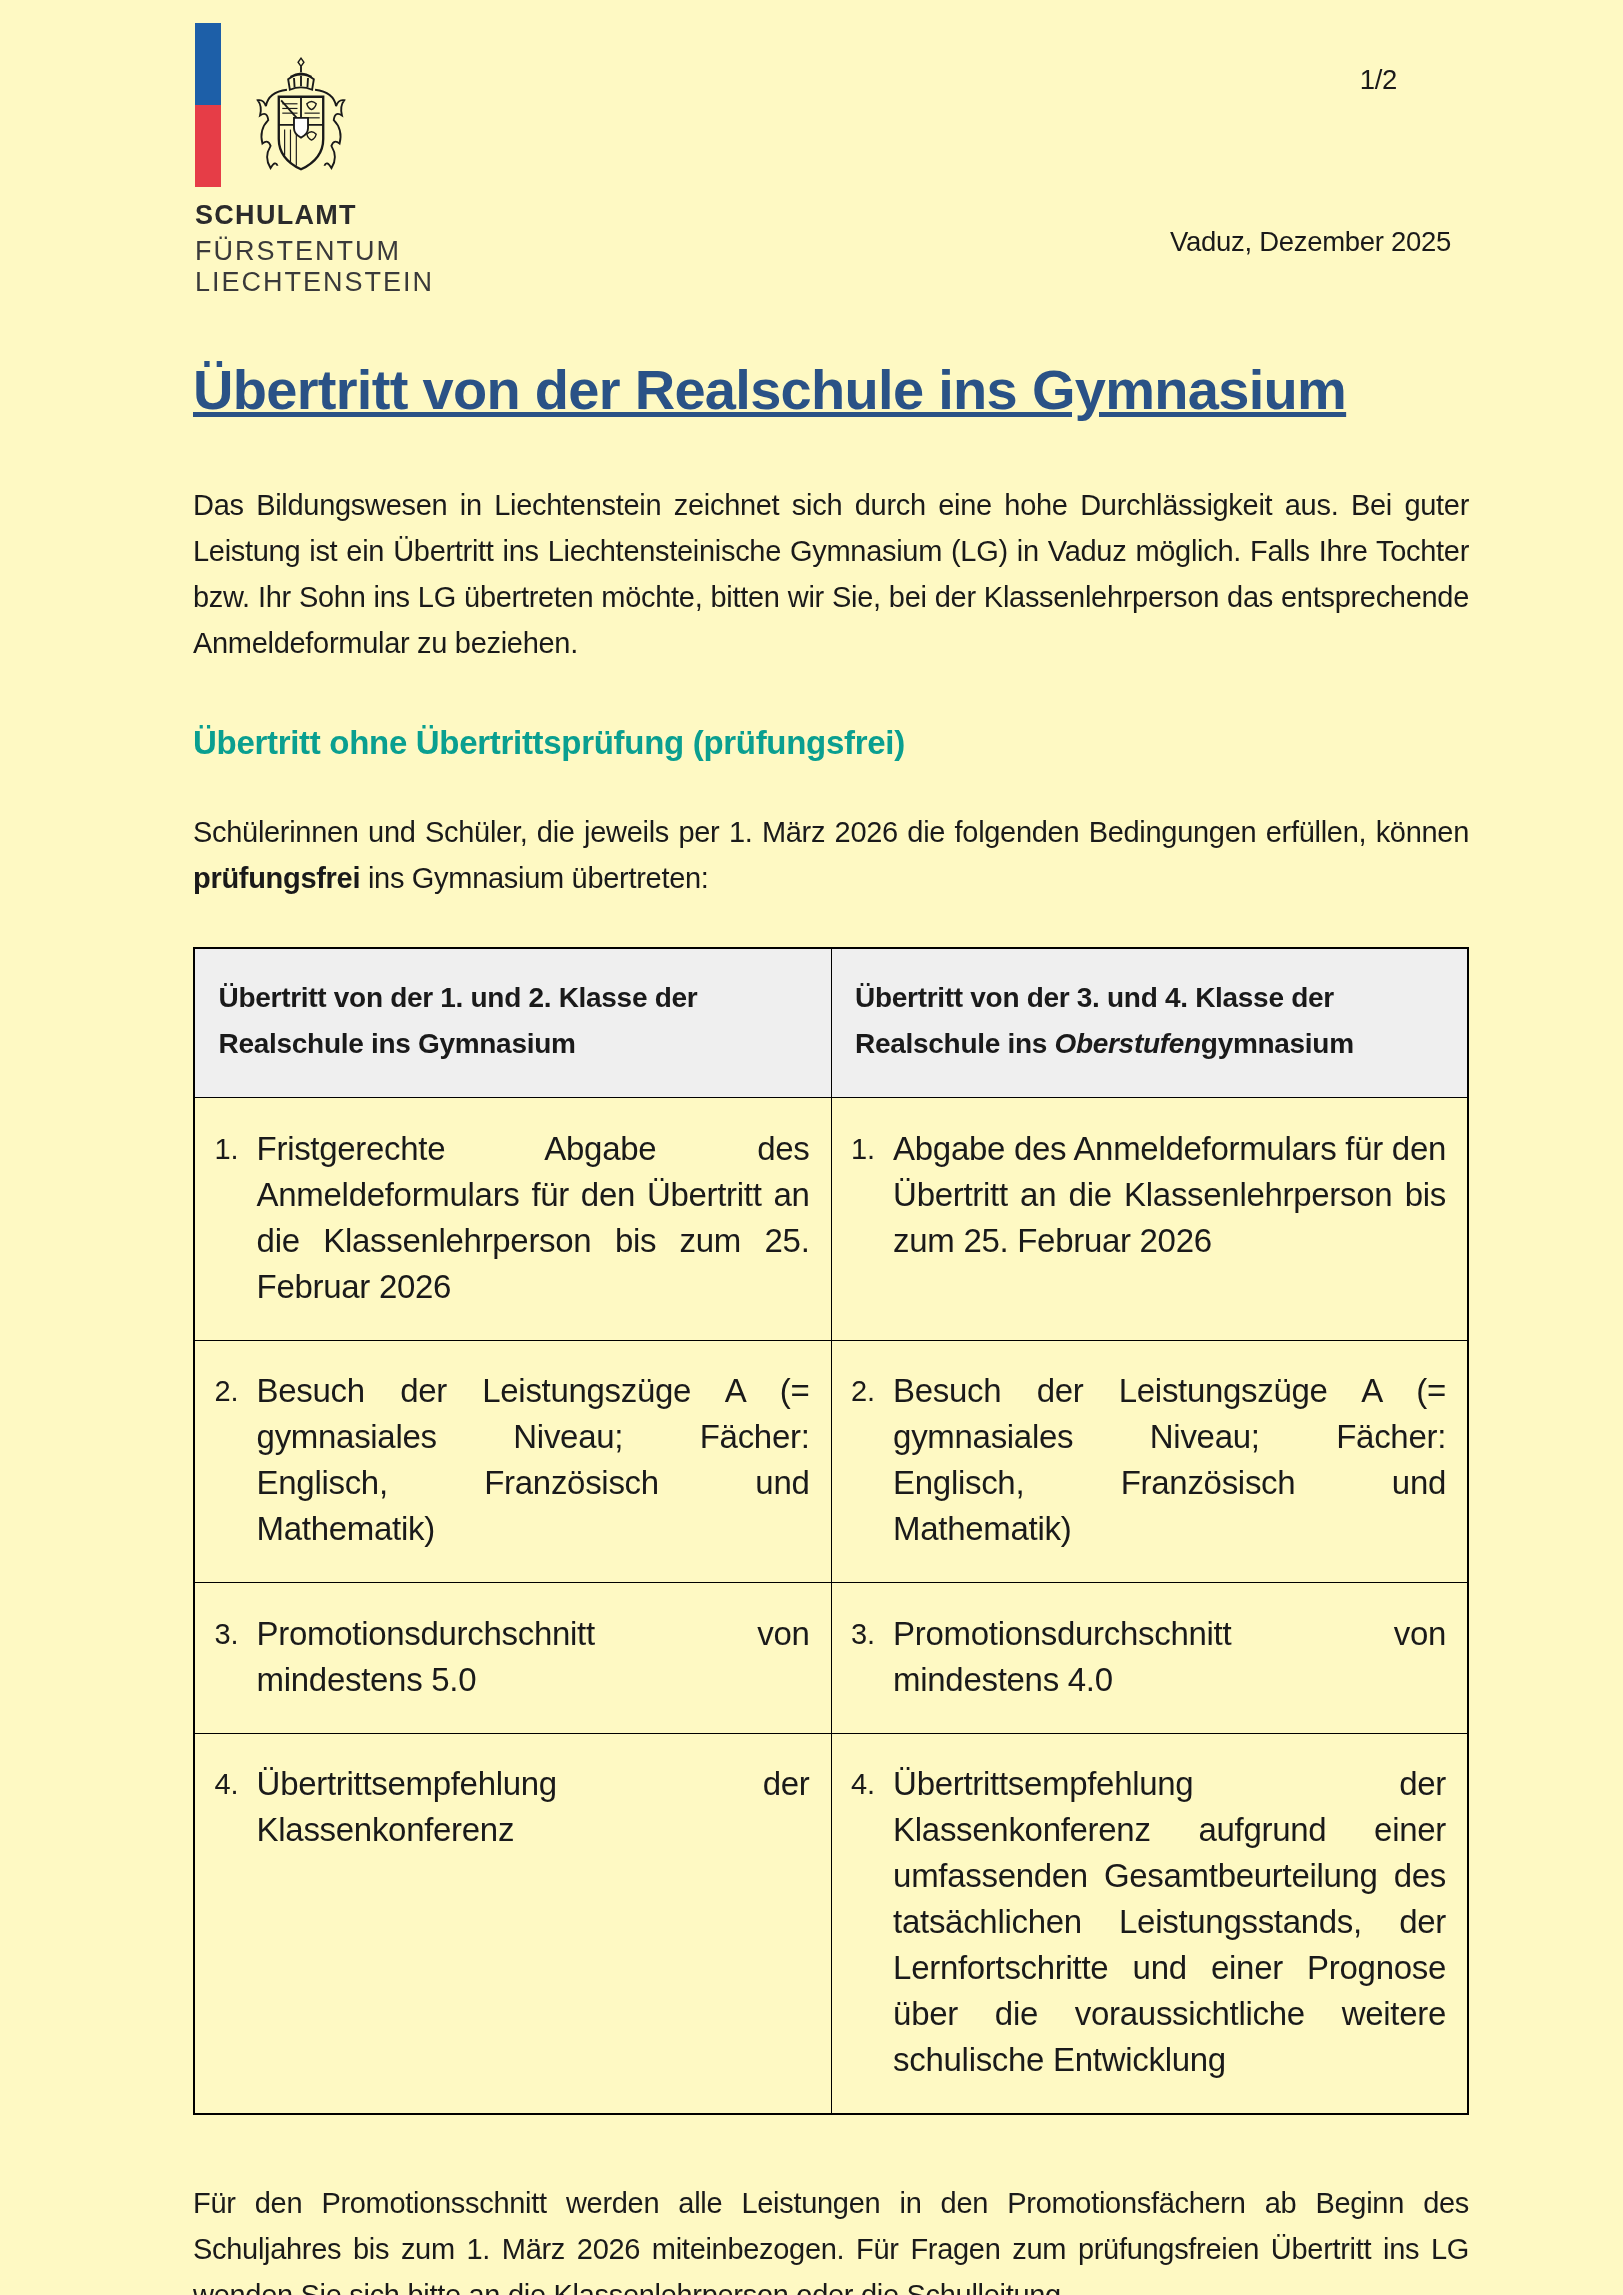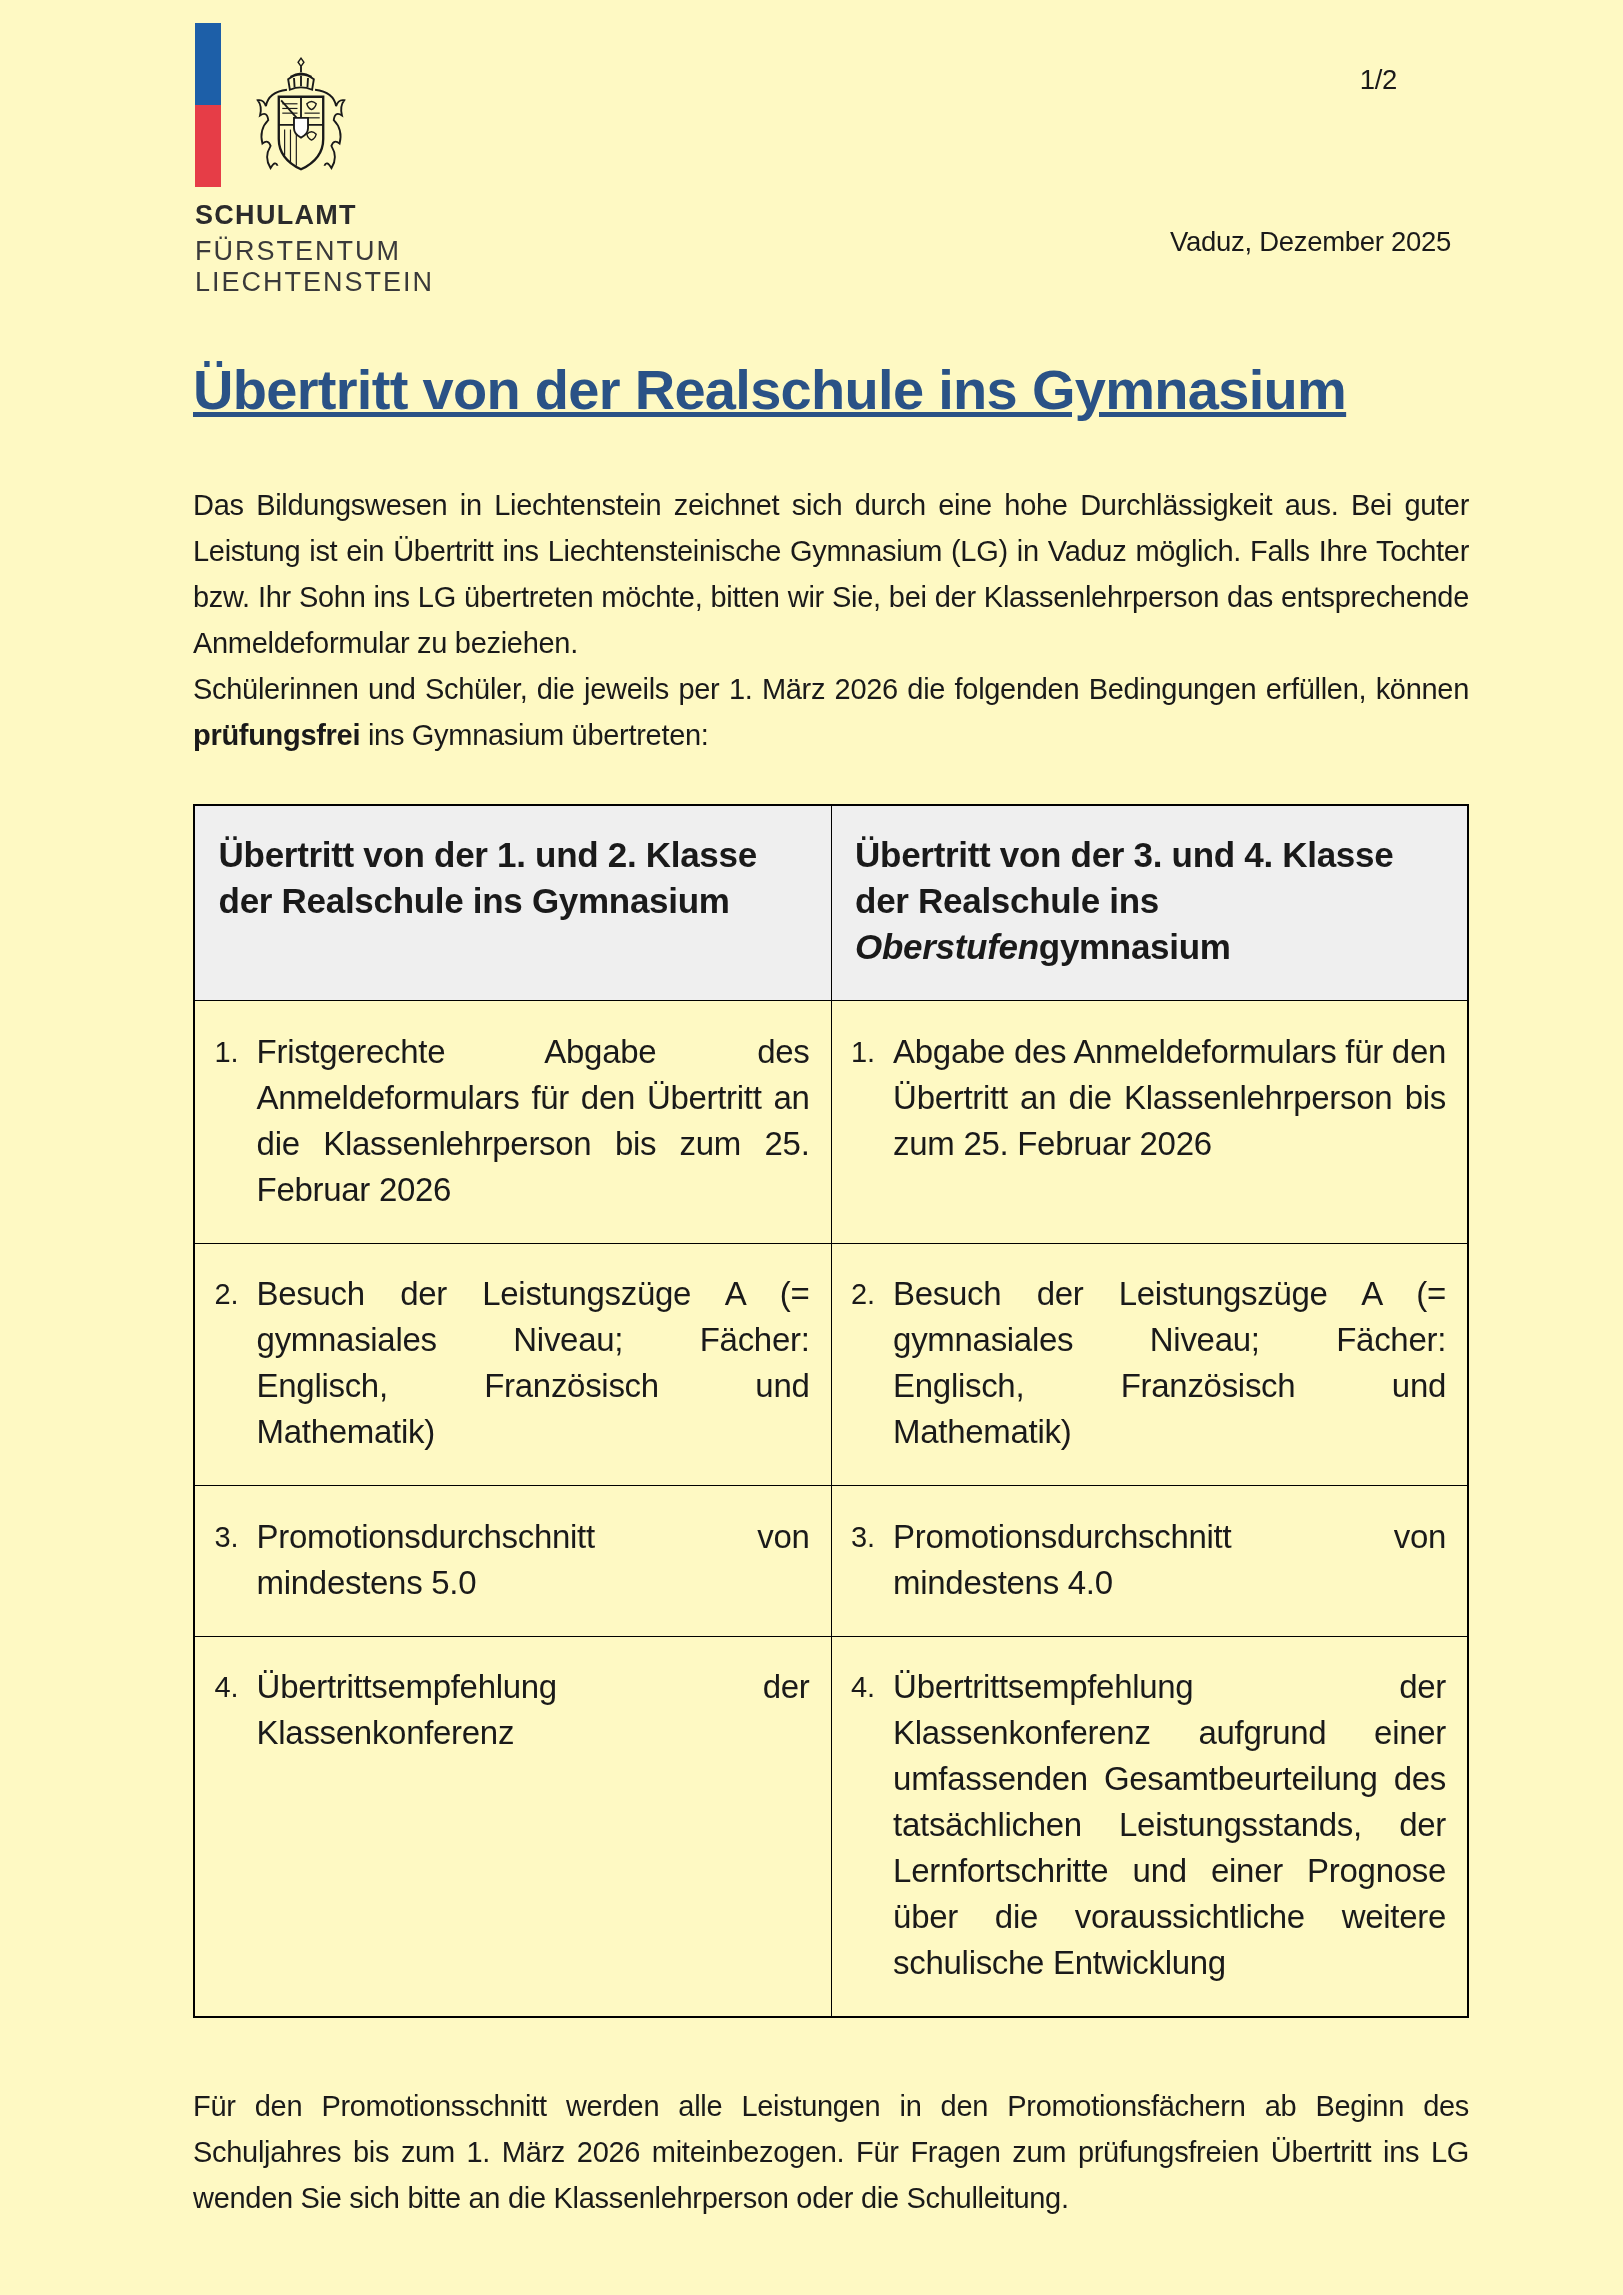--- a/index.html
+++ b/index.html
@@ -105,21 +105,21 @@
   table.conditions th,
   table.conditions td {
     border: 1.3px solid #000;
     vertical-align: top;
     width: 50%;
   }
   table.conditions { border: 2px solid #000; }
   table.conditions th {
     background: #efefef;
     text-align: left;
-    font-size: 35px;
+    font-size: 28px;
     line-height: 46px;
     font-weight: bold;
     letter-spacing: -0.3px;
     padding: 26px 26px 30px 23.6px;
   }
   table.conditions td { padding: 27.5px 21px 30px 19.6px; }
   .cell-item { display: flex; }
   .cell-num {
     flex: 0 0 42px;
     font-size: 29px;
@@ -194,20 +194,21 @@
   </div>
 
   <div class="dateline">Vaduz, Dezember 2025</div>
 
   <div class="content">
 
     <h1 class="doc-title">Übertritt von der Realschule ins Gymnasium</h1>
 
     <p class="body-text">Das Bildungswesen in Liechtenstein zeichnet sich durch eine hohe Durchlässigkeit aus. Bei guter Leistung ist ein Übertritt ins Liechtensteinische Gymnasium (LG) in Vaduz möglich. Falls Ihre Tochter bzw. Ihr Sohn ins LG übertreten möchte, bitten wir Sie, bei der Klassenlehrperson das entsprechende Anmeldeformular zu beziehen.</p>
 
+    <h2 class="section-heading">Übertritt ohne Übertrittsprüfung (prüfungsfrei)</h2>
 
     <p class="body-text"><span>Schülerinnen und Schüler, die jeweils per 1. März 2026 die folgenden Bedingungen erfüllen, können </span><span class="seg-bold">prüfungsfrei</span><span> ins Gymnasium übertreten:</span></p>
 
     <table class="conditions">
       <thead>
         <tr>
           <th><span>Übertritt von der 1. und 2. Klasse der Realschule ins Gymnasium</span></th>
           <th><span>Übertritt von der 3. und 4. Klasse der Realschule ins </span><span class="seg-italic">Oberstufen</span><span>gymnasium</span></th>
         </tr>
       </thead>

